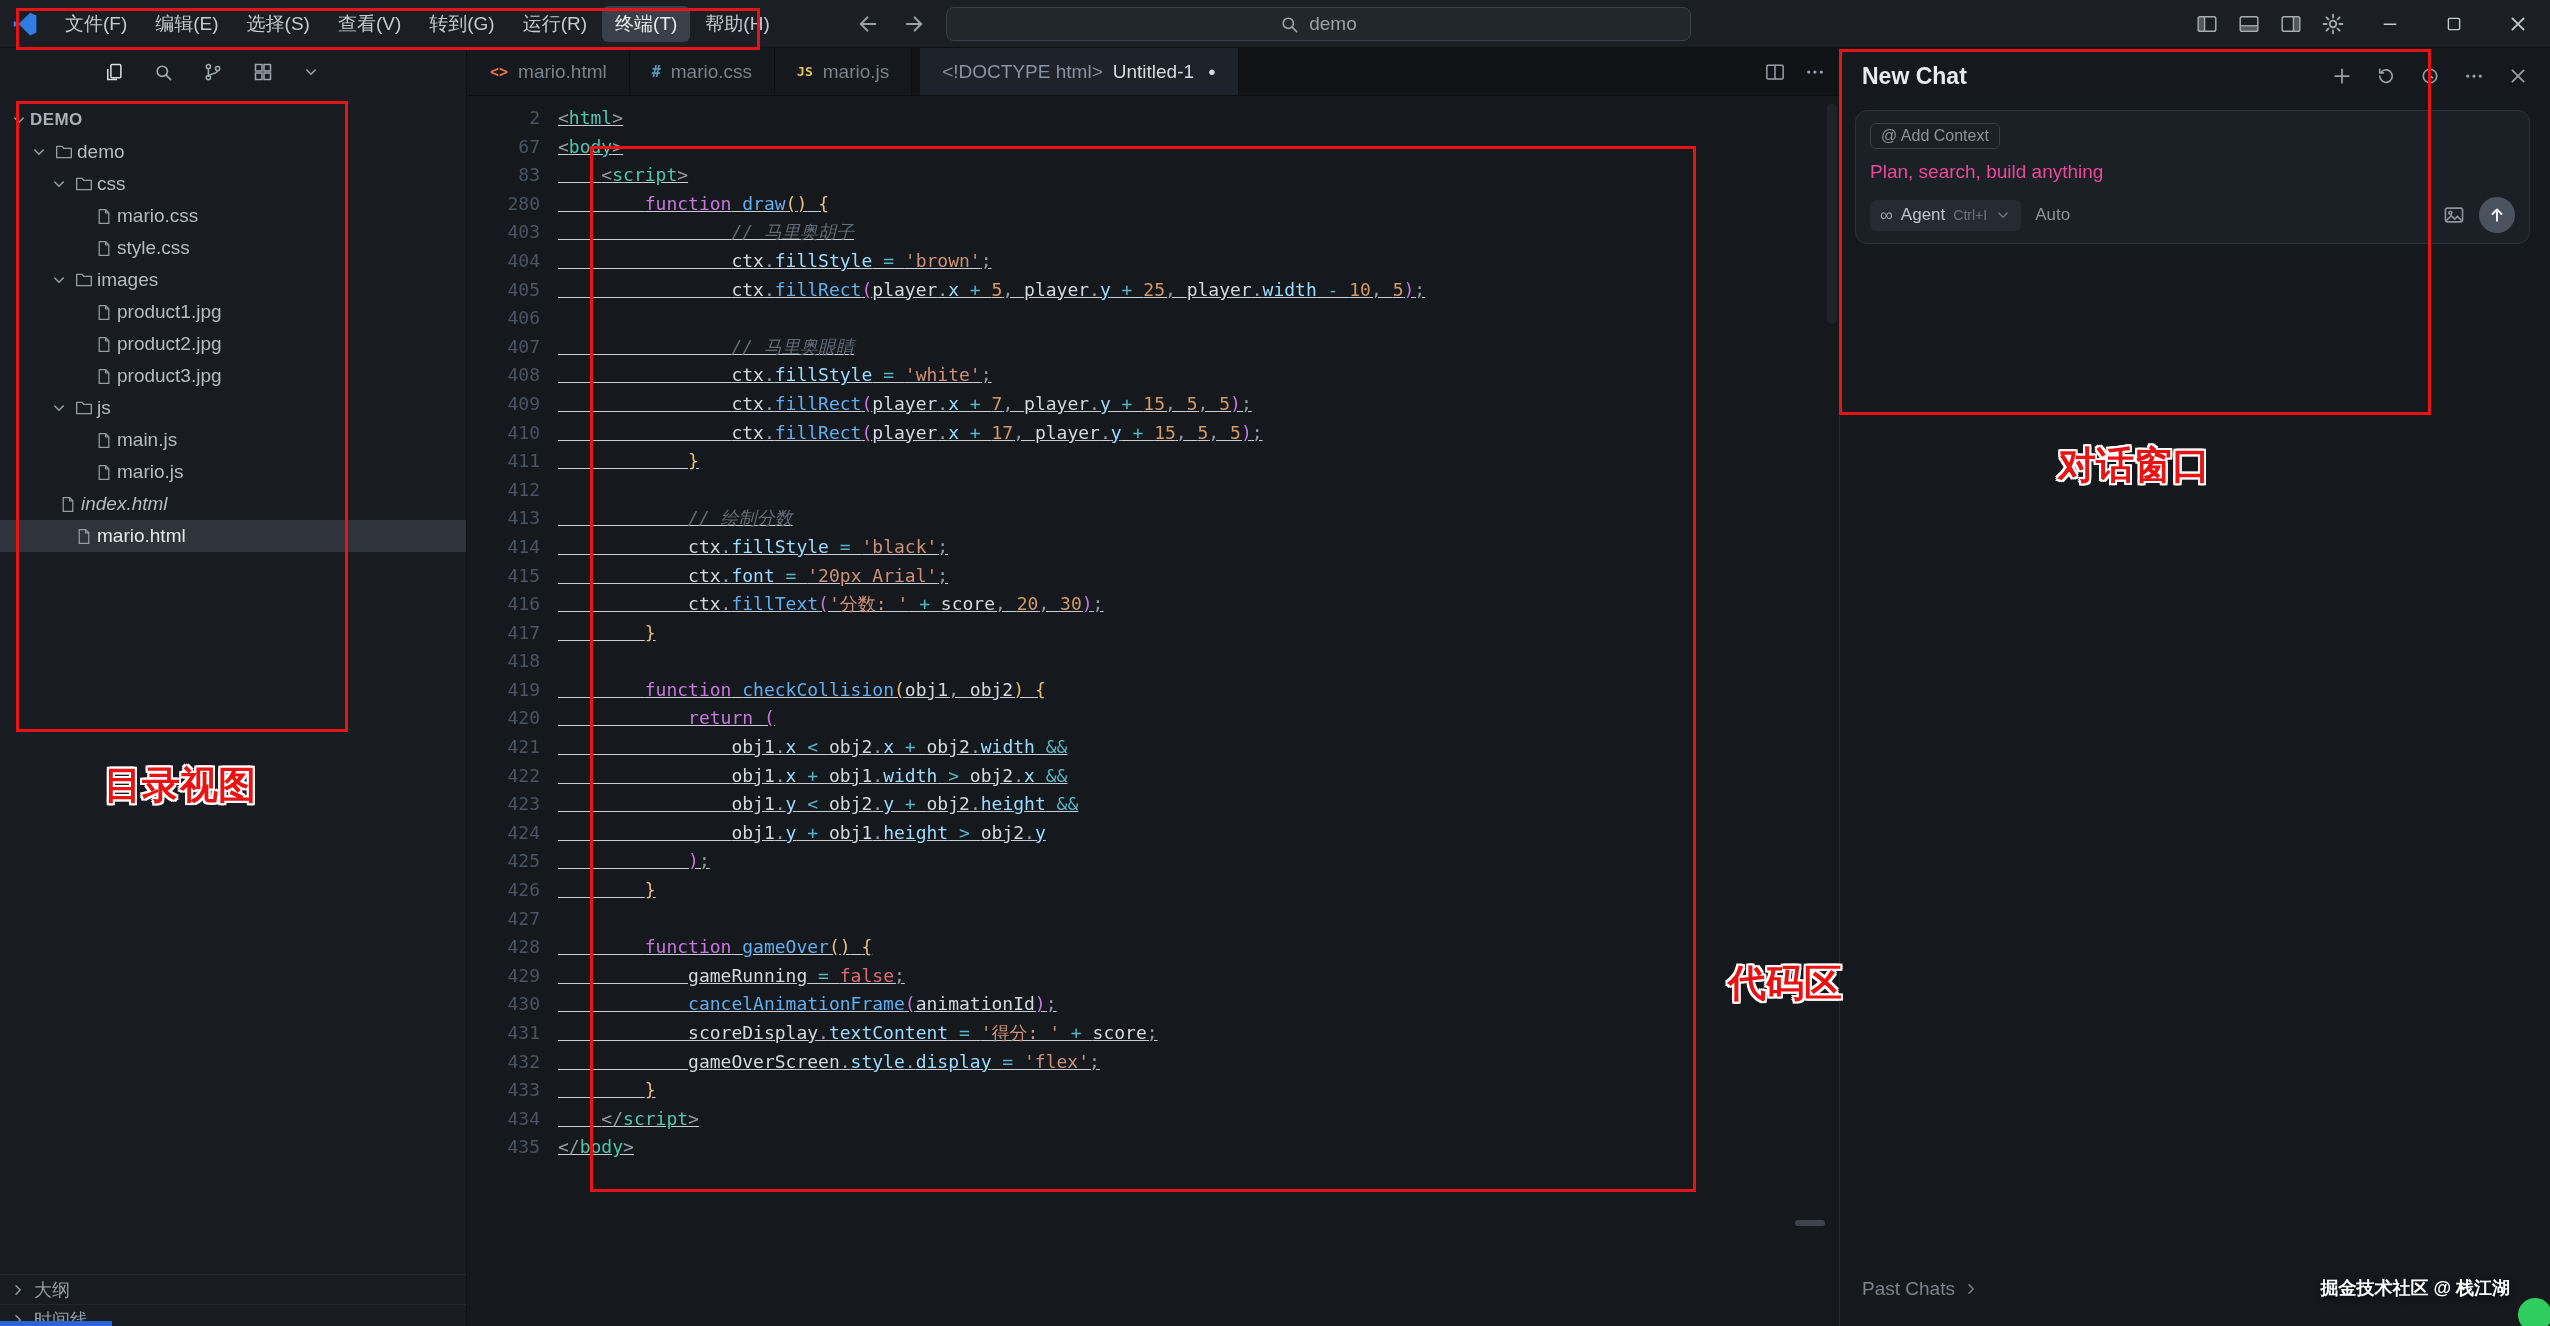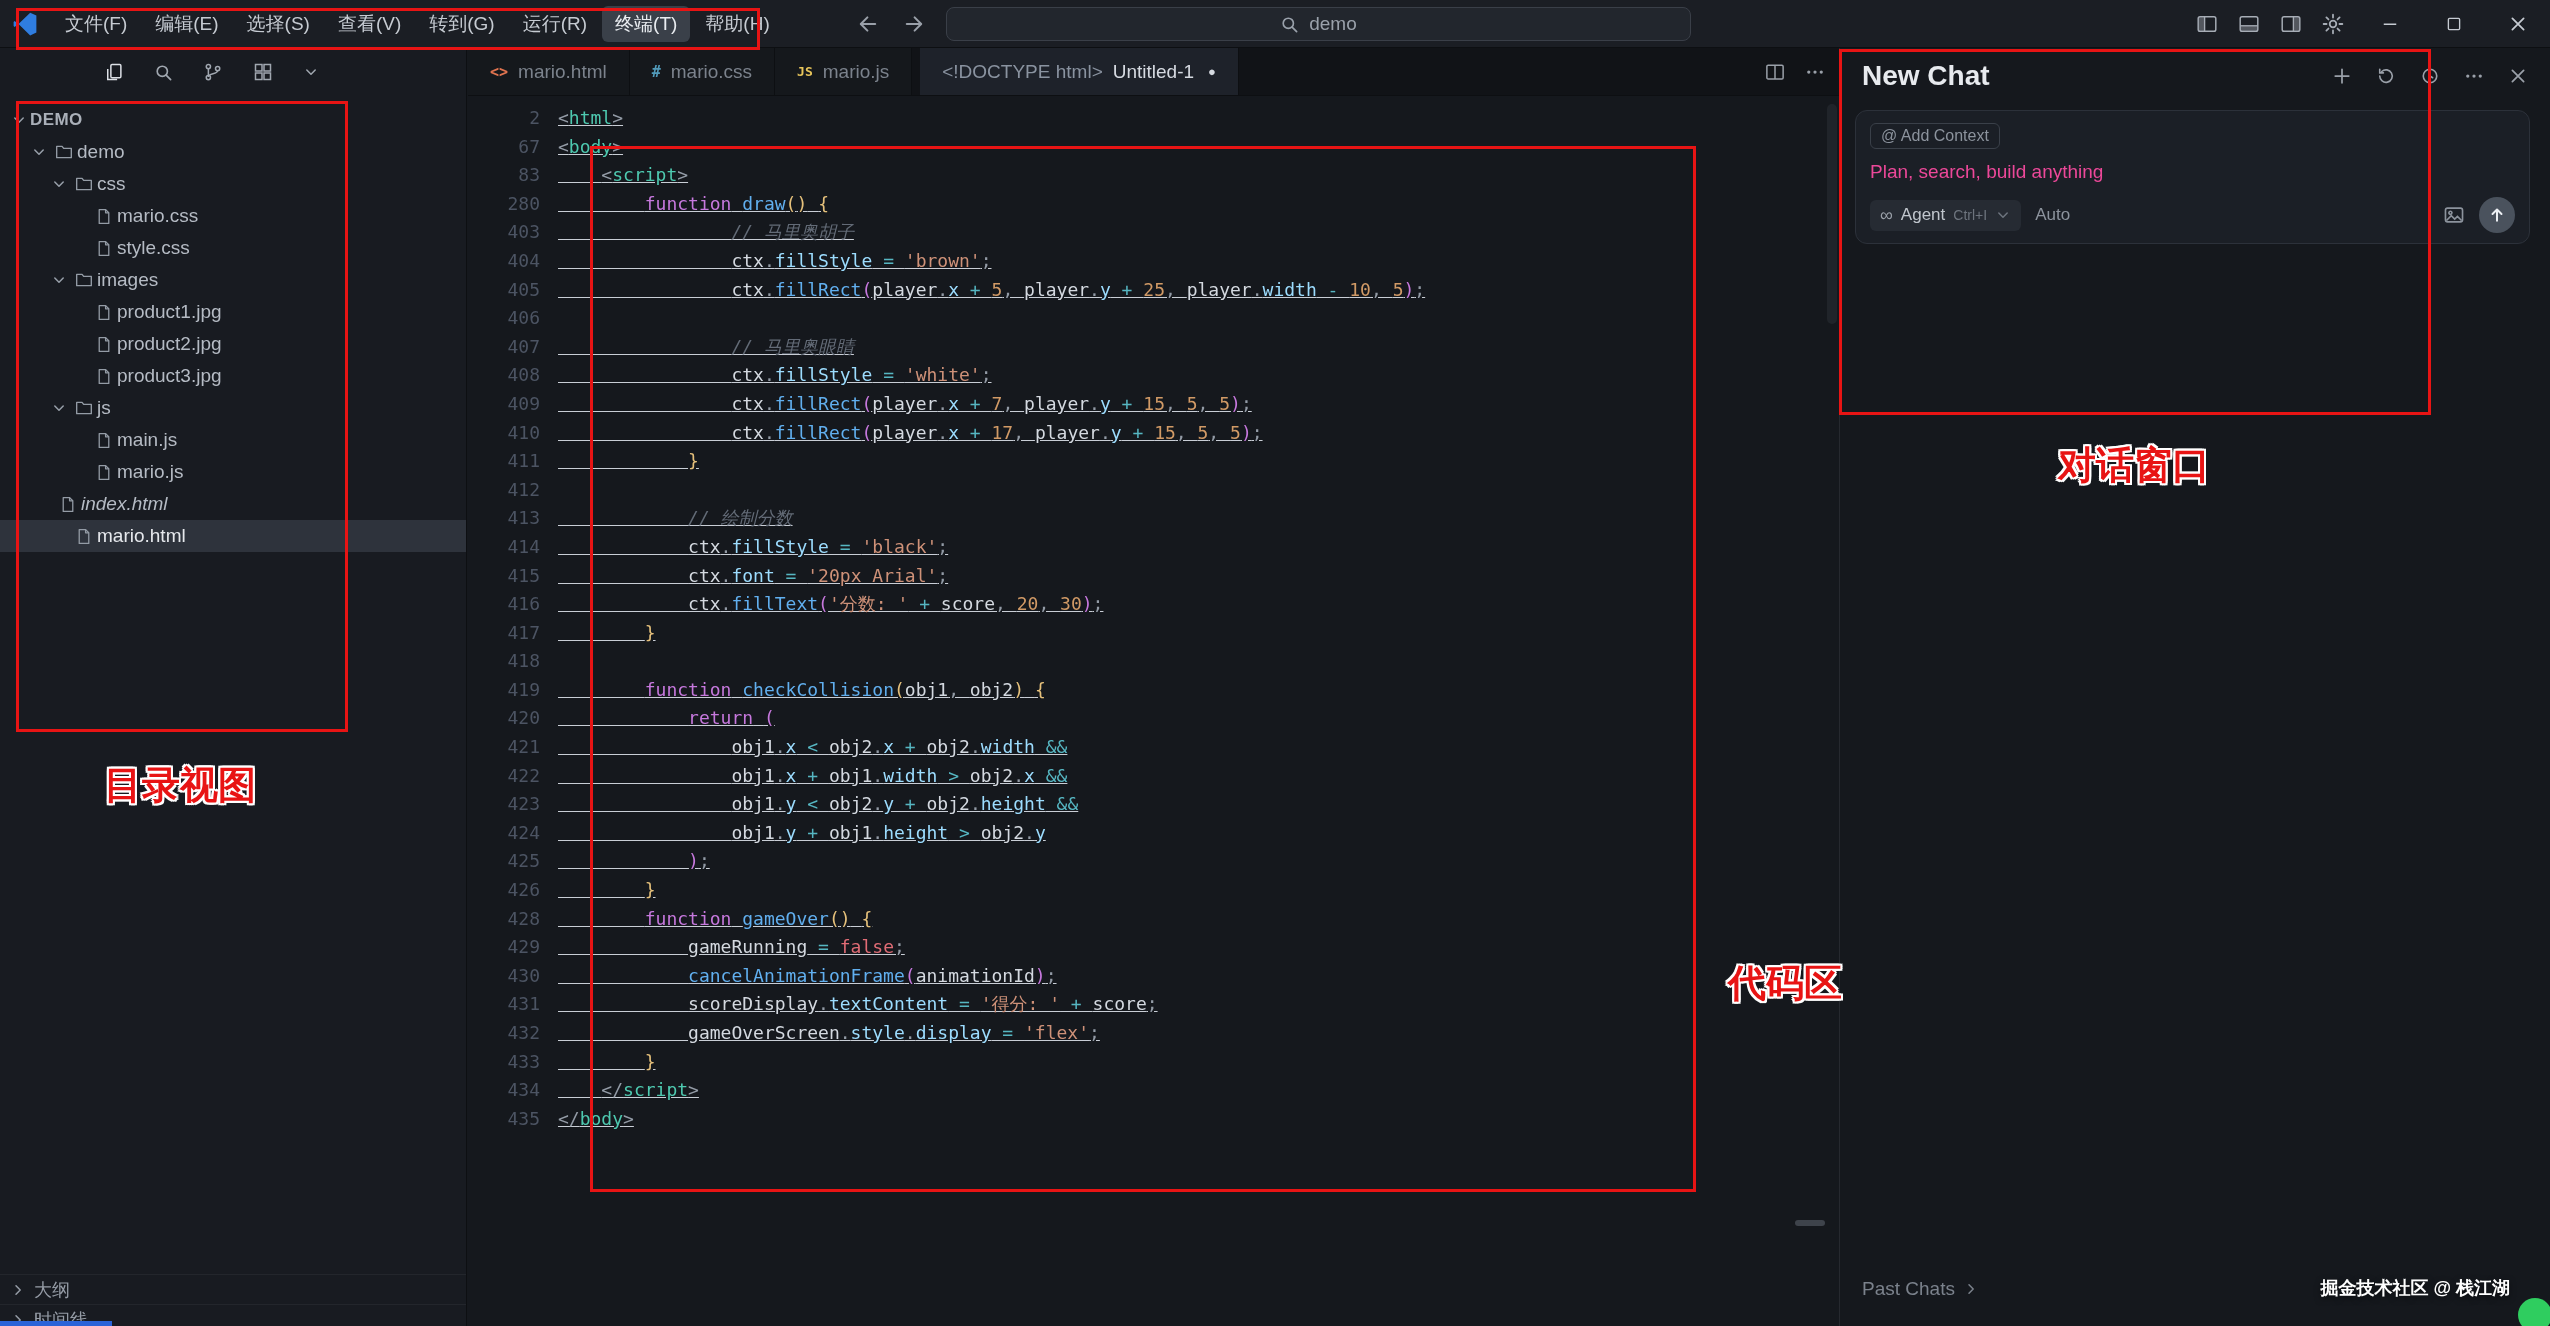--- a/index.html
+++ b/index.html
@@ -76,21 +76,21 @@
   .tk-c  { color:#636b77; font-style:italic; }
   .tk-b  { color:#e5c07b; }
   .tk-b2 { color:#c678dd; }
   .tk-bool { color:#e06c75; }
   .scroll-dash { position:absolute; right:14px; bottom:100px; width:30px; height:6px; border-radius:3px; background:#3e434b; }
   .vscroll { position:absolute; right:2px; top:56px; width:10px; height:220px; border-radius:5px; background:rgba(140,148,160,.10); }
 
   
   .chat { position:absolute; top:48px; right:0; width:711px; bottom:0; background:#15181d; border-left:1px solid #26292f; }
   .chat-header { height:56px; display:flex; align-items:center; padding:0 22px; }
-  .chat-title { font-size:28px; font-weight:700; color:#e7eaee; }
+  .chat-title { font-size:23px; font-weight:700; color:#e7eaee; }
   .chat-hicons { margin-left:auto; display:flex; align-items:center; gap:24px; color:#9aa0a9; }
   .chat-card { position:absolute; left:15px; right:20px; top:62px; height:134px;
     background:#1b1f26; border:1px solid #2c313a; border-radius:12px; padding:12px 14px; }
   .ctx-chip { display:inline-flex; align-items:center; gap:6px; border:1px solid #3a4049; border-radius:6px;
     padding:3px 10px; font-size:16px; color:#8c939d; }
   .chat-ph { margin-top:12px; font-size:19px; color:#ec4899; }
   .card-bottom { position:absolute; left:14px; right:14px; bottom:10px; display:flex; align-items:center; gap:14px; }
   .agent-chip { display:flex; align-items:center; gap:8px; background:#262b33; border-radius:6px;
     padding:5px 10px; font-size:17px; color:#c0c6cd; }
   .agent-chip .tg { font-size:18px; color:#9aa0a9; }
@@ -566,20 +566,24 @@
       </div>
       <div class="cl">
         <span class="ln">425</span>
         <span class="cd">            <span class="tk-b2">)</span><span class="tk-p">;</span></span>
       </div>
       <div class="cl">
         <span class="ln">426</span>
         <span class="cd">        <span class="tk-b">}</span></span>
       </div>
       <div class="cl">
+        <span class="ln">427</span>
+        <span class="cd"></span>
+      </div>
+      <div class="cl">
         <span class="ln">428</span>
         <span class="cd">        <span class="tk-k">function</span><span> </span><span class="tk-f">gameOver</span><span class="tk-b">(</span><span class="tk-b">)</span><span> </span><span class="tk-b">{</span></span>
       </div>
       <div class="cl">
         <span class="ln">429</span>
         <span class="cd">            <span class="tk-v">gameRunning</span><span class="tk-o"> = </span><span class="tk-bool">false</span><span class="tk-p">;</span></span>
       </div>
       <div class="cl">
         <span class="ln">430</span>
         <span class="cd">            <span class="tk-f">cancelAnimationFrame</span><span class="tk-b2">(</span><span class="tk-v">animationId</span><span class="tk-b2">)</span><span class="tk-p">;</span></span>

